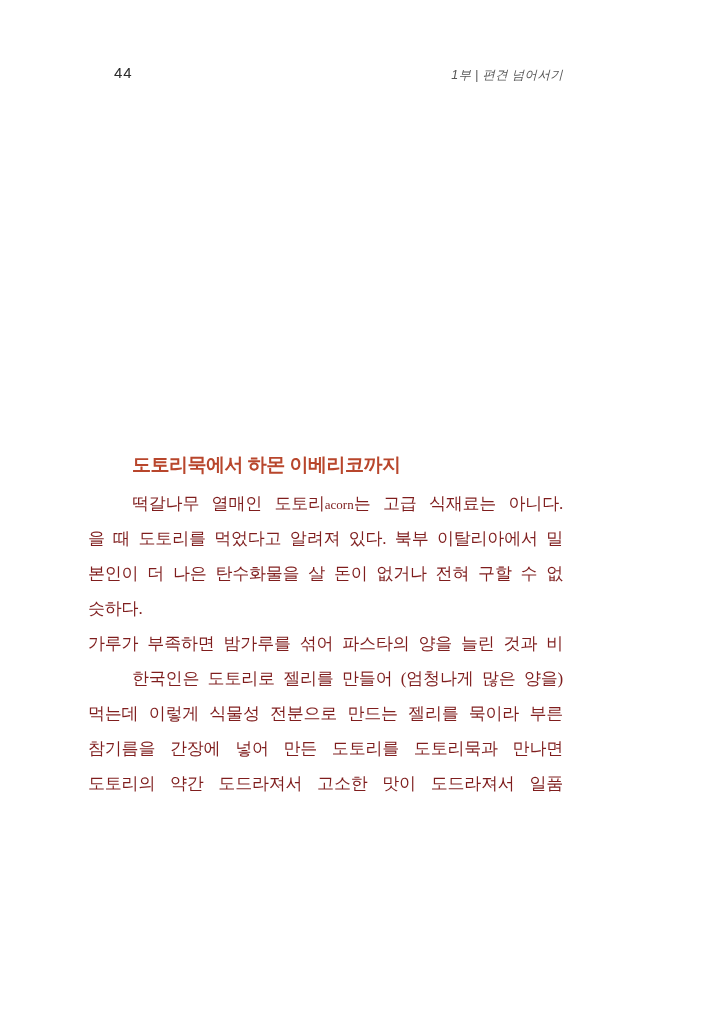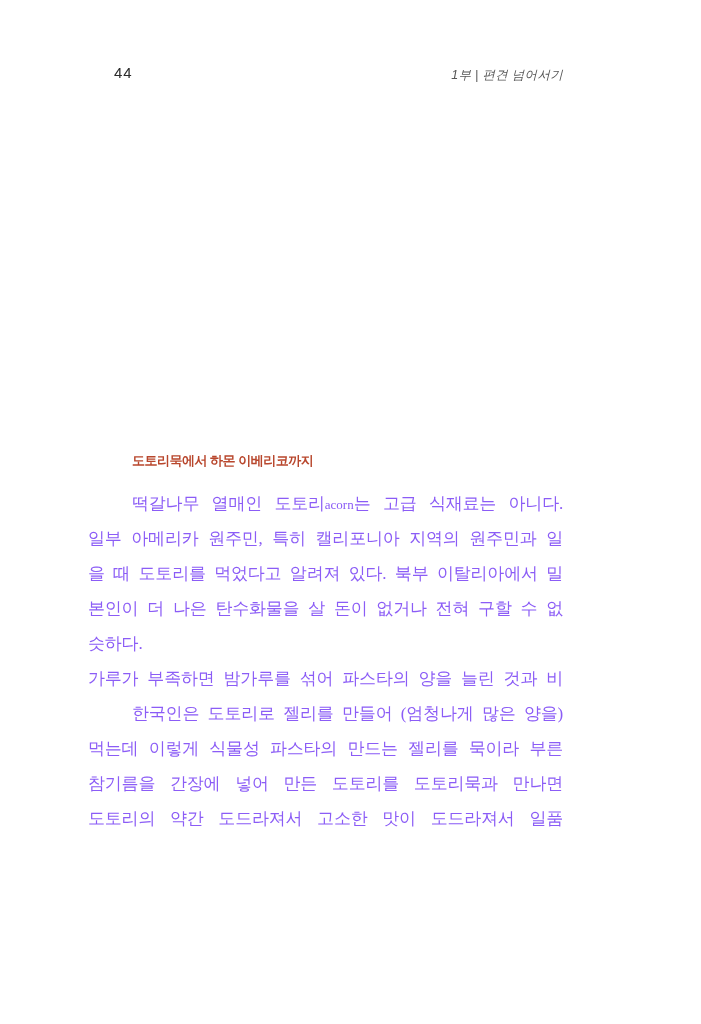--- a/index.html
+++ b/index.html
@@ -32,33 +32,33 @@
     letter-spacing: 0.3px;
     color: #565656;
   }
   .section-heading {
     position: absolute;
     left: 132px;
     top: 452px;
     margin: 0;
     font-family: "Liberation Sans", sans-serif;
     font-weight: bold;
-    font-size: 13px;
+    font-size: 19px;
     letter-spacing: -0.5px;
     color: #b8462c; 
   }
   .body-text {
     position: absolute;
     left: 88px;
     top: 486px;
     width: 475px;
     font-size: 17px;
     line-height: 35px;
     letter-spacing: -0.2px;
-    color: #8b5cf6;
+    color: #7f1d1d;
   }
   .line {
     height: 35px;
     overflow: hidden;
     text-align: justify;
   }
   .line.just { text-align-last: justify; }
   .line.indent { text-indent: 44px; }
   .latin {
     font-family: "Liberation Serif", serif;
@@ -68,23 +68,22 @@
 </style>
 </head>
 <body>
 
 <div class="page">
   <span class="page-number">44</span>
   <div class="running-head">1부 | 편견 넘어서기</div>
   <h2 class="section-heading" style="color: rgb(184, 70, 44);">도토리묵에서 하몬 이베리코까지</h2>
   <div class="body-text">
       <div class="line indent just"><span>떡갈나무 열매인 도토리</span><span class="latin">acorn</span><span>는 고급 식재료는 아니다.</span></div>
-      <div class="line just"><span>일부 아메리카 원주민, 특히 캘리포니아 지역의 원주민과 일</span></div>
       <div class="line just"><span>을 때 도토리를 먹었다고 알려져 있다. 북부 이탈리아에서 밀</span></div>
       <div class="line just"><span>본인이 더 나은 탄수화물을 살 돈이 없거나 전혀 구할 수 없</span></div>
       <div class="line"><span>슷하다.</span></div>
       <div class="line just"><span>가루가 부족하면 밤가루를 섞어 파스타의 양을 늘린 것과 비</span></div>
       <div class="line indent just"><span>한국인은 도토리로 젤리를 만들어 (엄청나게 많은 양을)</span></div>
-      <div class="line just"><span>먹는데 이렇게 식물성 파스타의 만드는 젤리를 묵이라 부른</span></div>
+      <div class="line just"><span>먹는데 이렇게 식물성 전분으로 만드는 젤리를 묵이라 부른</span></div>
       <div class="line just"><span>참기름을 간장에 넣어 만든 도토리를 도토리묵과 만나면</span></div>
       <div class="line just"><span>도토리의 약간 도드라져서 고소한 맛이 도드라져서 일품</span></div>
     </div>
 </div>
 
 </body></html>

